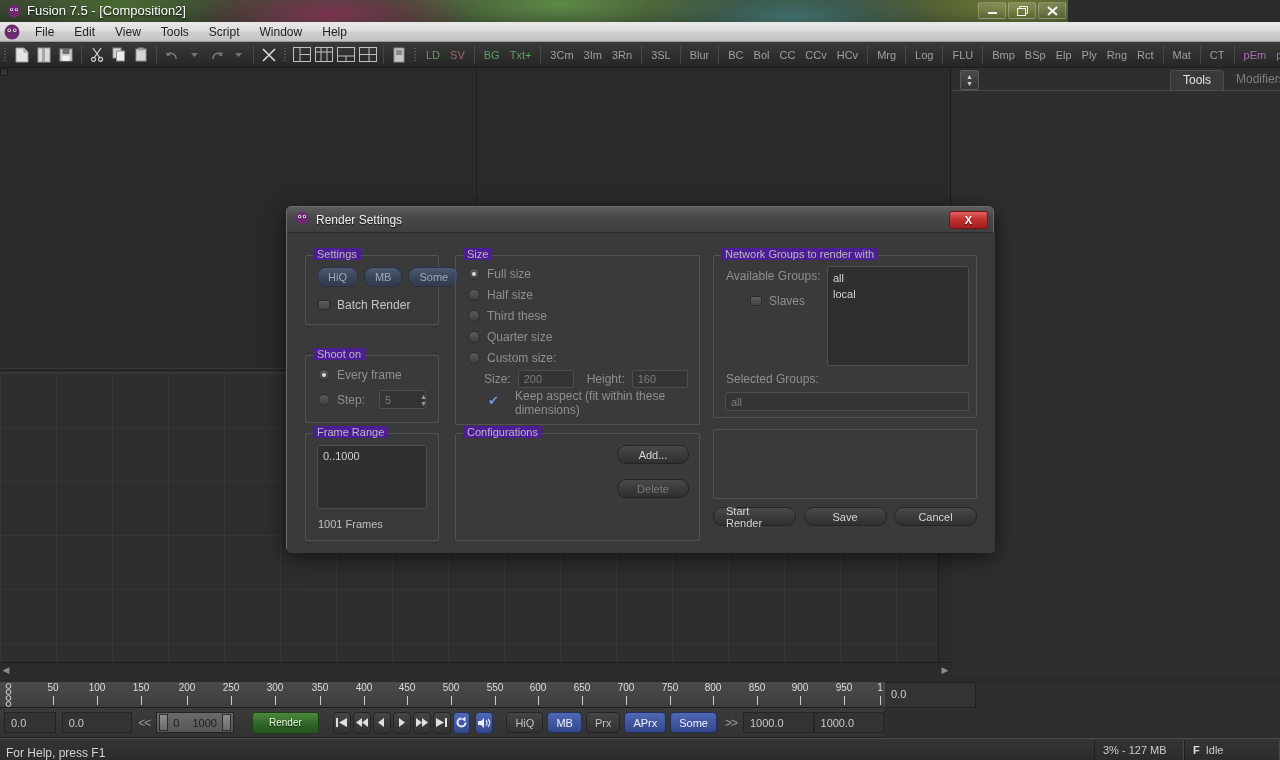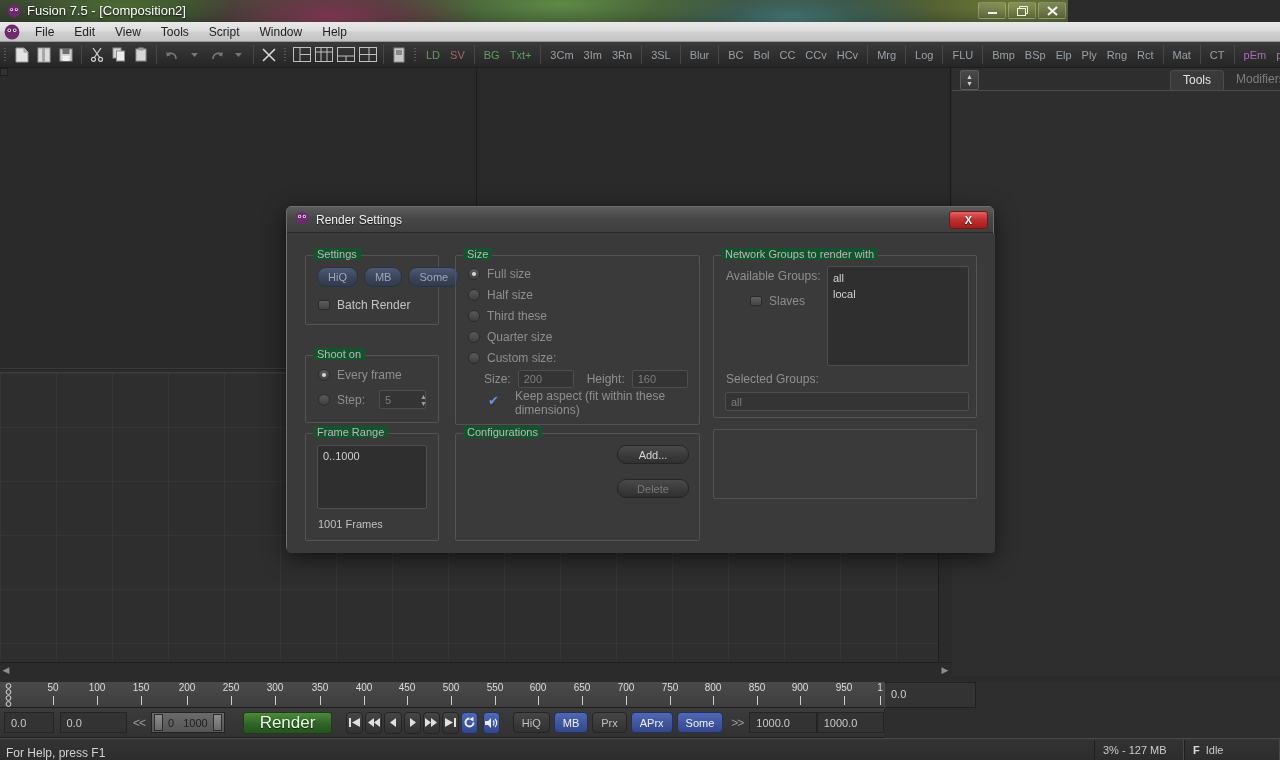--- a/index.html
+++ b/index.html
@@ -154,21 +154,21 @@
   .rangebar {
     height:21px; background:linear-gradient(180deg,#6a6a6a,#565656);
     border:1px solid #232323; display:flex; align-items:center;
     justify-content:space-between; padding:0 2px; position:relative;
   }
   .rb-handle { width:9px; height:17px; background:linear-gradient(180deg,#8d8d8d,#6b6b6b); border:1px solid #2c2c2c;}
   .rb-val { font-size:11px; color:#1e1e1e; }
   .renderbtn {
     height:22px; padding:0 16px; border-radius:3px;
     background:linear-gradient(180deg,#4c8a3c 0%,#2f6426 55%,#27521f 100%);
-    border:1px solid #1d3d18; color:#e9ffe2; font-size:17px;
+    border:1px solid #1d3d18; color:#e9ffe2; font-size:10px;
     display:flex; align-items:center; text-shadow:0 1px 1px rgba(0,0,0,.7);
   }
   .tp {
     width:24px; height:22px; border-radius:4px; margin:0 1px;
     background:linear-gradient(180deg,#454545,#313131);
     border:1px solid #242424;
     display:flex; align-items:center; justify-content:center;
   }
   .tp.on { background:linear-gradient(180deg,#4f69b5,#33468a); border-color:#22305e;}
   .qbtn {
@@ -214,21 +214,21 @@
     display:flex; align-items:center; justify-content:center;
     color:#fff; font-size:11px; font-weight:bold; text-shadow:0 1px 1px rgba(0,0,0,.6);
   }
   .dlg-body { position:absolute; left:0; top:26px; width:708px; height:320px; background:#3a3a3a; border-radius:0 0 4px 4px;}
 
   .group {
     position:absolute; border:1px solid #535353; border-radius:2px;
   }
   .group > .glabel {
     position:absolute; top:-8px; left:7px; padding:0 4px;
-    background:#14532d; font-size:11px; color:#b9b9b9;
+    background:#4c1d95; font-size:11px; color:#b9b9b9;
   }
 
   .pillbtn {
     height:20px; padding:0 10px; border-radius:9px;
     background:linear-gradient(180deg,#4e5a75 0%,#3a4459 55%,#323a4d 100%);
     border:1px solid #2a3142; color:#9fa8bd; font-size:11px;
     display:flex; align-items:center; justify-content:center;
   }
 
   .radio, .chk {
@@ -742,17 +742,22 @@
         <div class="listbox" style="position:absolute; left:113px; top:10px; width:142px; height:100px;">
           <div class="listitem">all</div>
           <div class="listitem">local</div>
         </div>
         <span class="optlbl" style="position:absolute; left:12px; top:116px;">Selected Groups:</span>
         <div class="inputbox" style="position:absolute; left:11px; top:136px; width:244px; height:19px;">all</div>
       </div>
 
       <div class="group" style="left:426px; top:196px; width:264px; height:70px;"></div>
 
+      <div style="position:absolute; left:426px; top:274px; width:264px; display:flex; justify-content:space-between;">
+        <span class="dlgbtn" style="width:83px;">Start Render</span>
+        <span class="dlgbtn" style="width:83px;">Save</span>
+        <span class="dlgbtn" style="width:83px;">Cancel</span>
+      </div>
 
     </div>
   </div>
 
 </div>
 
 </body></html>

